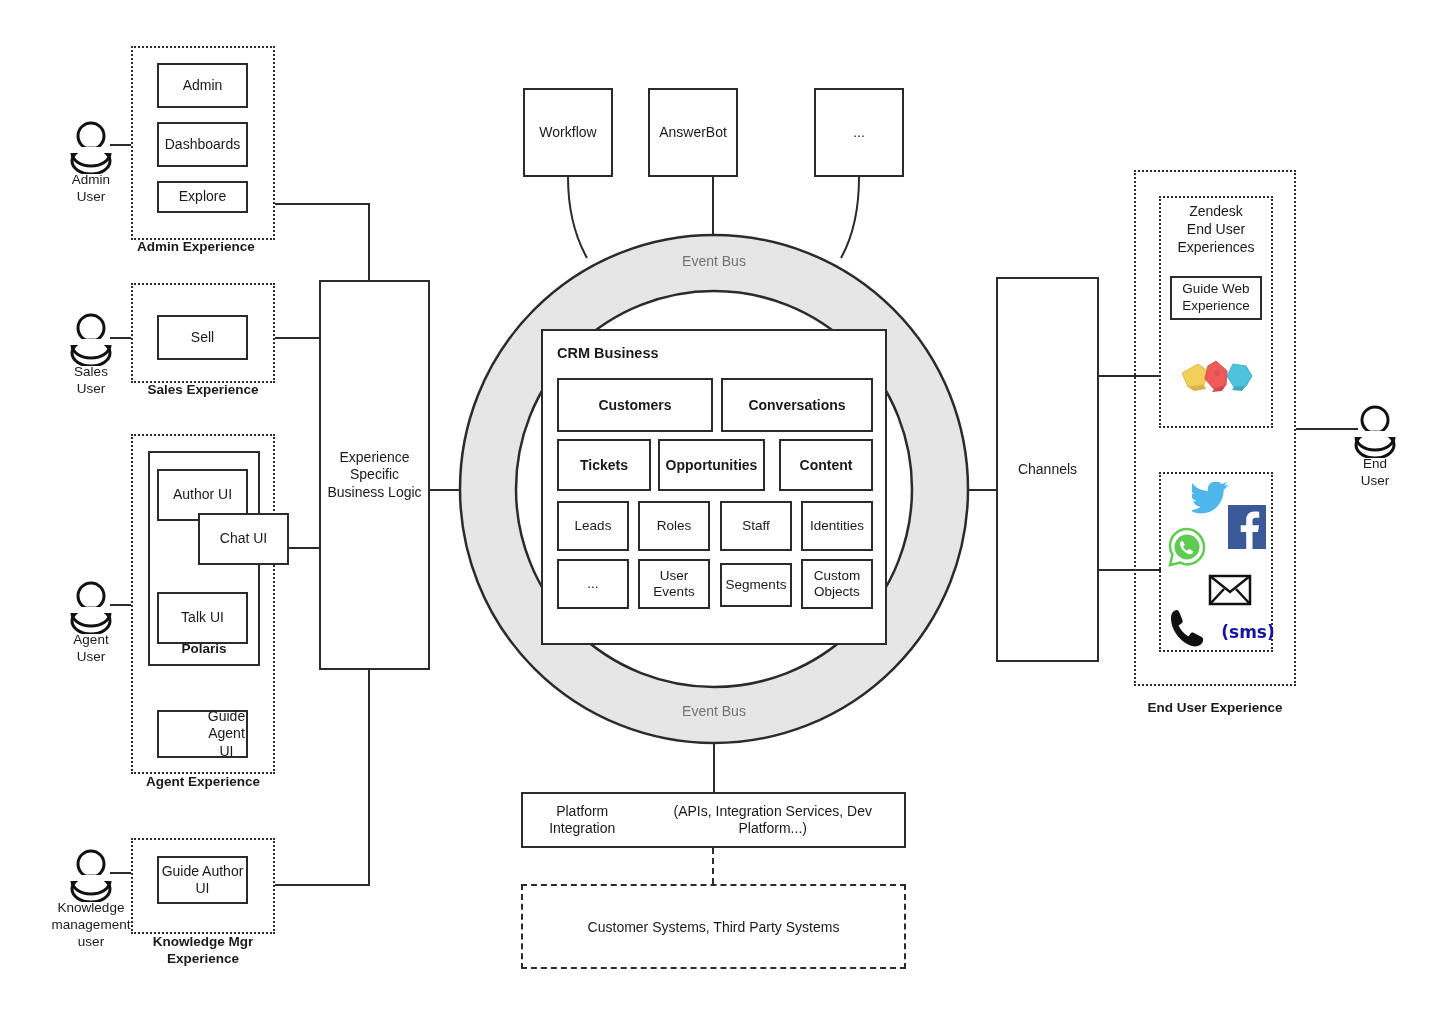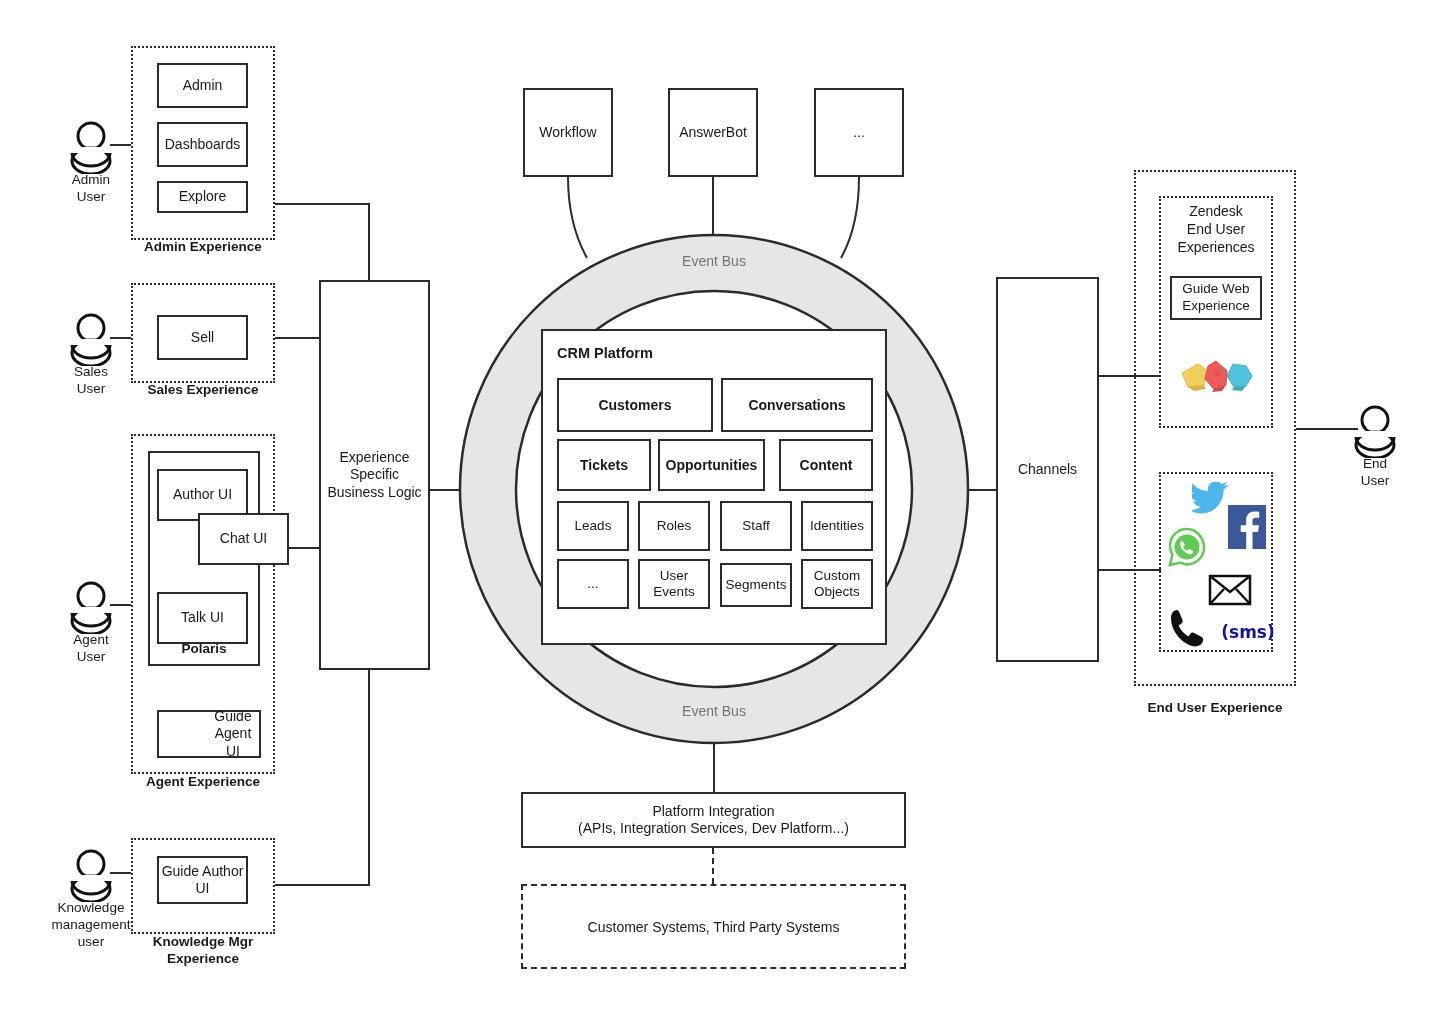--- a/index.html
+++ b/index.html
@@ -172,62 +172,62 @@
       <path d="M 36 33 A 19 13 0 0 0 74 33" fill="none" stroke="#111" stroke-width="3"></path>
     </svg>
     <div class="cap">End
 User</div>
   </div>
 
   <div class="group" style="left:131px;top:46px;width:144px;height:194px;"></div>
   <div class="box" style="left:157px;top:63px;width:91px;height:45px;">Admin</div>
   <div class="box" style="left:157px;top:122px;width:91px;height:45px;">Dashboards</div>
   <div class="box" style="left:157px;top:181px;width:91px;height:32px;">Explore</div>
-  <div class="glabel" style="left:131px;top:239px;width:144px;">Admin Experience</div>
+  <div class="glabel" style="left:124px;top:239px;width:144px;">Admin Experience</div>
 
   <div class="group" style="left:131px;top:283px;width:144px;height:100px;"></div>
   <div class="box" style="left:157px;top:315px;width:91px;height:45px;">Sell</div>
   <div class="glabel" style="left:131px;top:382px;width:144px;">Sales Experience</div>
 
   <div class="group" style="left:131px;top:434px;width:144px;height:340px;"></div>
   <div class="box" style="left:148px;top:451px;width:112px;height:215px;background:transparent;display:block;">
     <div class="glabel" style="left:0;bottom:6px;width:108px;top:auto;">Polaris</div>
   </div>
   <div class="box" style="left:157px;top:469px;width:91px;height:52px;">Author UI</div>
   <div class="box" style="left:157px;top:513px;width:91px;height:52px;margin-left:41px;">Chat UI</div>
   <div class="box" style="left:157px;top:592px;width:91px;height:52px;">Talk UI</div>
-  <div class="box" style="left:157px;top:710px;width:104px;height:48px;white-space:pre-line;padding-left:48px;">Guide Agent
+  <div class="box" style="left:157px;top:710px;width:91px;height:48px;white-space:pre-line;padding-left:48px;">Guide Agent
 UI</div>
   <div class="glabel" style="left:131px;top:774px;width:144px;">Agent Experience</div>
 
   <div class="group" style="left:131px;top:838px;width:144px;height:96px;"></div>
   <div class="box" style="left:157px;top:856px;width:91px;height:48px;white-space:pre-line;">Guide Author
 UI</div>
   <div class="glabel" style="left:121px;top:934px;width:164px;">Knowledge Mgr
 Experience</div>
 
   <div class="box" style="left:319px;top:280px;width:111px;height:390px;white-space:pre-line;font-size:14px;">Experience
 Specific
 Business Logic</div>
 
   <div class="box" style="left:523px;top:88px;width:90px;height:89px;">Workflow</div>
-  <div class="box" style="left:668px;top:88px;width:90px;height:89px;">AnswerBot</div>
+  <div class="box" style="left:648px;top:88px;width:90px;height:89px;">AnswerBot</div>
   <div class="box" style="left:814px;top:88px;width:90px;height:89px;">...</div>
 
   <div id="donut">
     <svg width="512" height="512" viewBox="0 0 512 512">
       <circle cx="256" cy="256" r="254" fill="#e6e6e6" stroke="#2b2b2b" stroke-width="2.5"></circle>
       <circle cx="256" cy="256" r="198" fill="#ffffff" stroke="#2b2b2b" stroke-width="2.5"></circle>
     </svg>
     <div class="evt-label" style="top:20px;">Event Bus</div>
     <div class="evt-label" style="top:470px;">Event Bus</div>
   </div>
 
   <div id="crm">
-    <div class="title">CRM Platform</div>
+    <div class="title">CRM Business</div>
 
     <div class="cell b" style="left:14px;top:47px;width:156px;height:54px;">Customers</div>
     <div class="cell b" style="left:178px;top:47px;width:152px;height:54px;">Conversations</div>
 
     <div class="cell b" style="left:14px;top:108px;width:94px;height:52px;">Tickets</div>
     <div class="cell b" style="left:115px;top:108px;width:107px;height:52px;">Opportunities</div>
     <div class="cell b" style="left:236px;top:108px;width:94px;height:52px;">Content</div>
 
     <div class="cell n" style="left:14px;top:170px;width:72px;height:50px;">Leads</div>
     <div class="cell n" style="left:95px;top:170px;width:72px;height:50px;">Roles</div>
@@ -309,21 +309,21 @@
       <path d="M 7 2 C 3 2 1 6 1 10 C 1 22 10 34 22 38 C 27 39.6 32 37 33 33 C 33.6 30.6 32.8 29.4 30.8 28.4 L 24 25 C 22.4 24.2 21.2 24.6 20.2 26 L 18.4 28.6 C 14 26 10.6 22.2 8.6 17.6 L 11.4 15.6 C 12.8 14.6 13 13.4 12.4 11.8 L 9.6 5 C 8.8 3 7.8 2 7 2 Z" fill="#111"></path>
     </svg>
   </div>
 
   <div class="icon" style="left:1222px;top:617px;width:52px;height:28px;">
     <svg width="52" height="28" viewBox="0 0 52 28">
       <text x="26" y="21" text-anchor="middle" font-family="DejaVu Sans, sans-serif" font-size="17" font-weight="bold" fill="#1414A0">((sms))</text>
     </svg>
   </div>
 
-  <div class="box" style="left:521px;top:792px;width:385px;height:56px;flex-direction:column;">
+  <div class="box" style="left:521px;top:792px;width:385px;height:56px;">
     <div>Platform Integration</div>
     <div>(APIs, Integration Services, Dev Platform...)</div>
   </div>
 
   <div class="dashgroup" style="left:521px;top:884px;width:385px;height:85px;">
     <span>Customer Systems, Third Party Systems</span>
   </div>
 
 </div>
 

